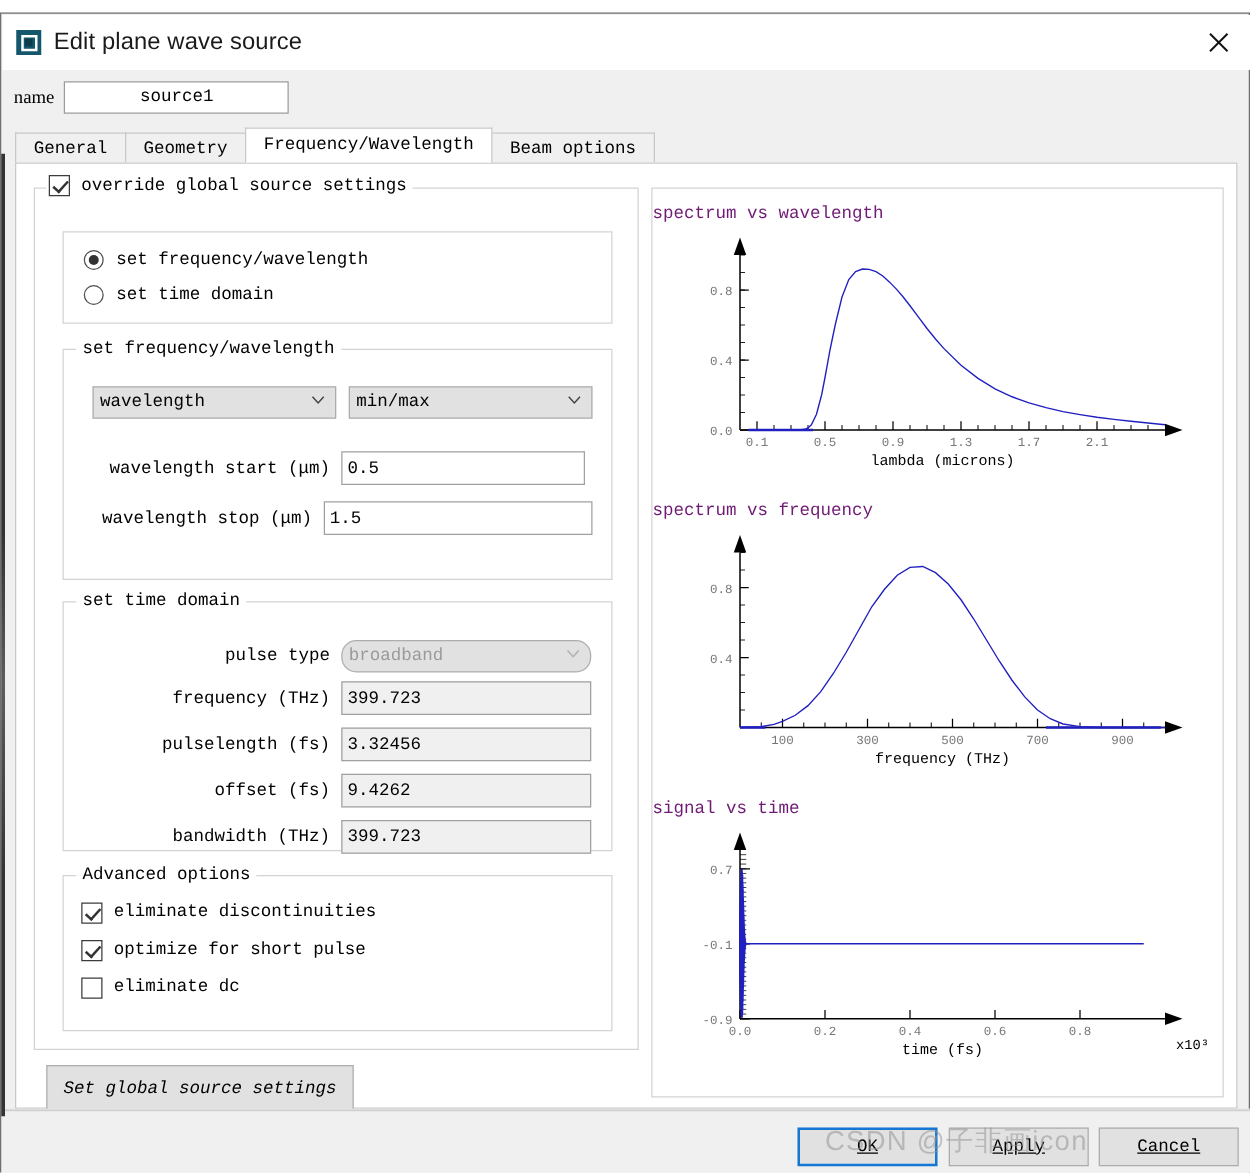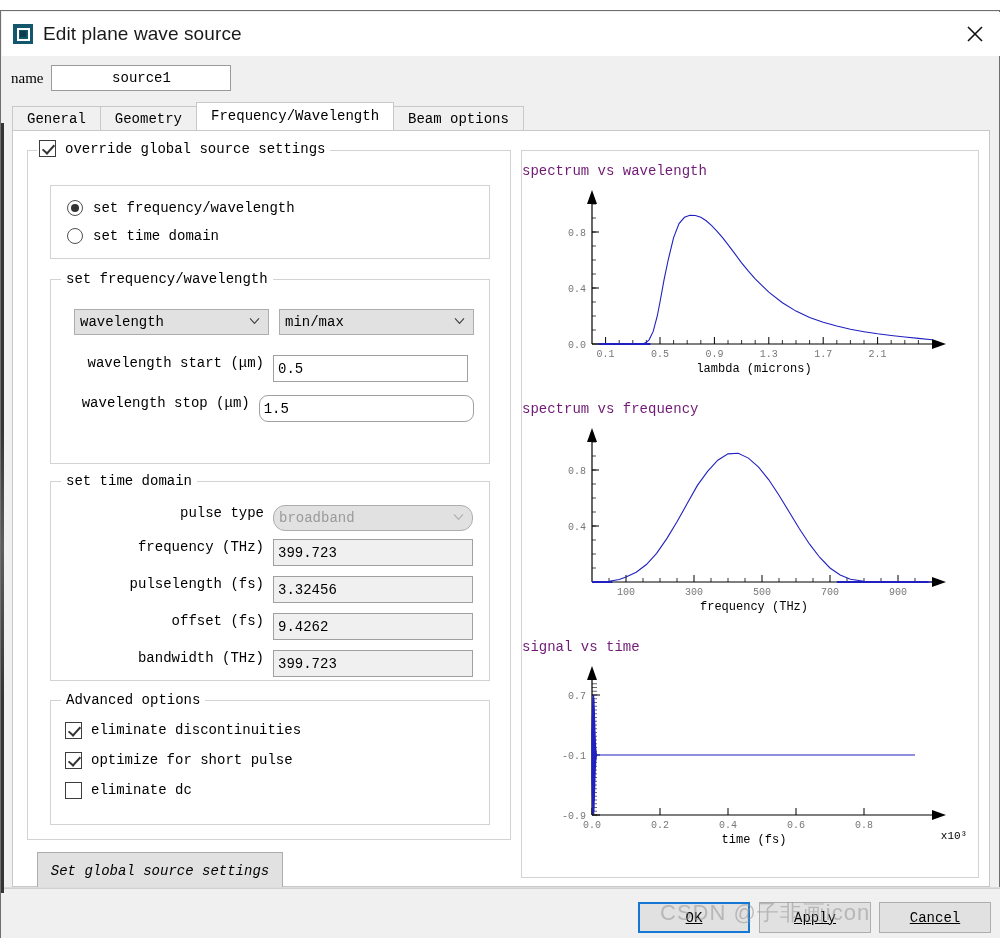--- a/index.html
+++ b/index.html
@@ -232,23 +232,23 @@
     padding-left: 5px;
     position: relative;
   }
   .combo .arrow {
     position: absolute; right: 8px; top: 50%;
     transform: translateY(-60%);
   }
   .combo.disabled { color: #9a9a9a; background: #e1e1e1; }
 
   .field-row {
-    display: flex; 
+    display: flex; align-items: center;
     height: 27px;
-    margin-top: 3px;
+    margin-top: 9px;
   }
   .field-label {
     font-family: "Liberation Mono", monospace;
     font-size: 14px;
     text-align: right;
     padding-right: 9px;
     white-space: nowrap;
     color: #000;
   }
   .textbox {
@@ -419,21 +419,21 @@
           </div>
         </div>
 
         <div class="field-row" style="position:absolute; left:23px; top:72px; width:400px;">
           <div class="field-label" style="width:190px;">wavelength start (μm)</div>
           <div class="textbox" style="width:195px;">0.5</div>
         </div>
 
         <div class="field-row" style="position:absolute; left:23px; top:112px; width:400px;">
           <div class="field-label" style="width:190px;">wavelength stop (μm)</div>
-          <div class="textbox" style="width:232px;border-radius:9px;">1.5</div>
+          <div class="textbox" style="width:232px;">1.5</div>
         </div>
       </div>
 
       <div class="group td-group">
         <div class="glabel">set time domain</div>
 
         <div class="field-row" style="position:absolute; left:23px; top:20px; width:400px;">
           <div class="field-label" style="width:190px;">pulse type</div>
           <div class="combo disabled" style="width:200px;border-radius:12px;">
             <span>broadband</span>

